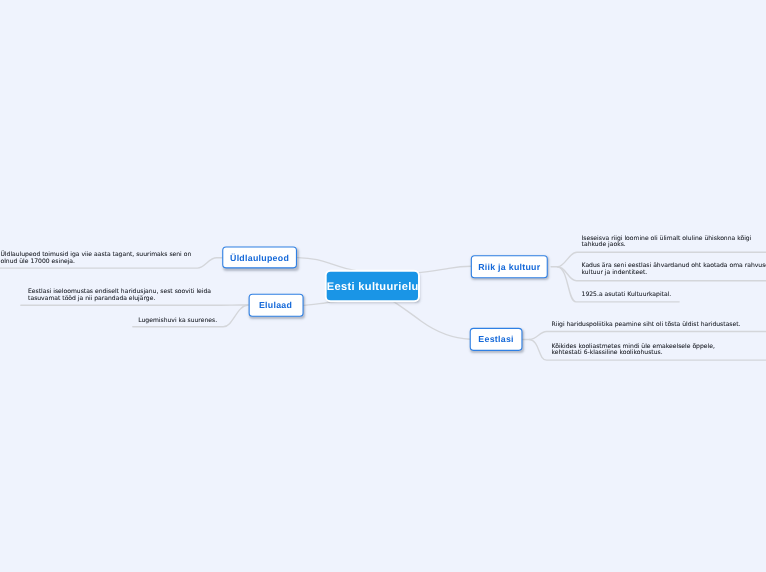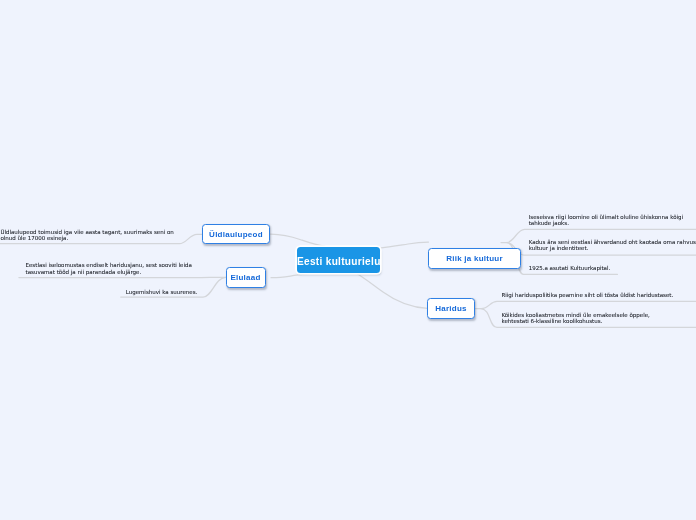--- a/index.html
+++ b/index.html
@@ -41,23 +41,23 @@
       <path d="M203,234.3 L197,234.3 C189.5,234.3 186.5,243.7 179.4,243.7 L-5,243.7"></path>
 
       <path d="M225.6,277.3 L219,277.3 C211.5,277.3 208.5,277.5 201,277.5 L18.9,277.5"></path>
       <path d="M225.6,277.3 C215,277.8 212,297.1 203,297.1 L120.7,297.1"></path>
     </g>
   </svg>
 
   <div class="node root" style="left:297.3px;top:247.2px;width:83px;height:26px;">Eesti kultuurielu</div>
 
   <div class="node branch" style="left:202.3px;top:224.1px;width:67.3px;height:20.4px;">Üldlaulupeod</div>
-  <div class="node branch" style="left:225.5px;top:267.2px;width:40px;height:20.4px;">Elulaad</div>
-  <div class="node branch" style="left:428px;top:232.2px;width:93px;height:20.4px;margin-top:16px;">Riik ja kultuur</div>
-  <div class="node branch" style="left:427.4px;top:298.4px;width:47.2px;height:20.4px;">Haridus</div>
+  <div class="node branch" style="left:225.5px;top:267.2px;width:50px;height:20.4px;">Elulaad</div>
+  <div class="node branch" style="left:428px;top:232.2px;width:70px;height:20.4px;">Riik ja kultuur</div>
+  <div class="node branch" style="left:427.4px;top:298.4px;width:47.2px;height:20.4px;">Eestlasi</div>
 
   <div class="leaf" style="left:0.4px;top:228.6px;">Üldlaulupeod toimusid iga viie aasta tagant, suurimaks seni on
 olnud üle 17000 esineja.</div>
   <div class="leaf" style="left:25.5px;top:262.3px;">Eestlasi iseloomustas endiselt haridusjanu, sest sooviti leida
 tasuvamat tööd ja nii parandada elujärge.</div>
   <div class="leaf" style="left:125.7px;top:288.8px;">Lugemishuvi ka suurenes.</div>
   <div class="leaf" style="left:528.7px;top:213.7px;">Iseseisva riigi loomine oli ülimalt oluline ühiskonna kõigi
 tahkude jaoks.</div>
   <div class="leaf" style="left:528.7px;top:238.8px;">Kadus ära seni eestlasi ähvardanud oht kaotada oma rahvuse
 kultuur ja indentiteet.</div>

